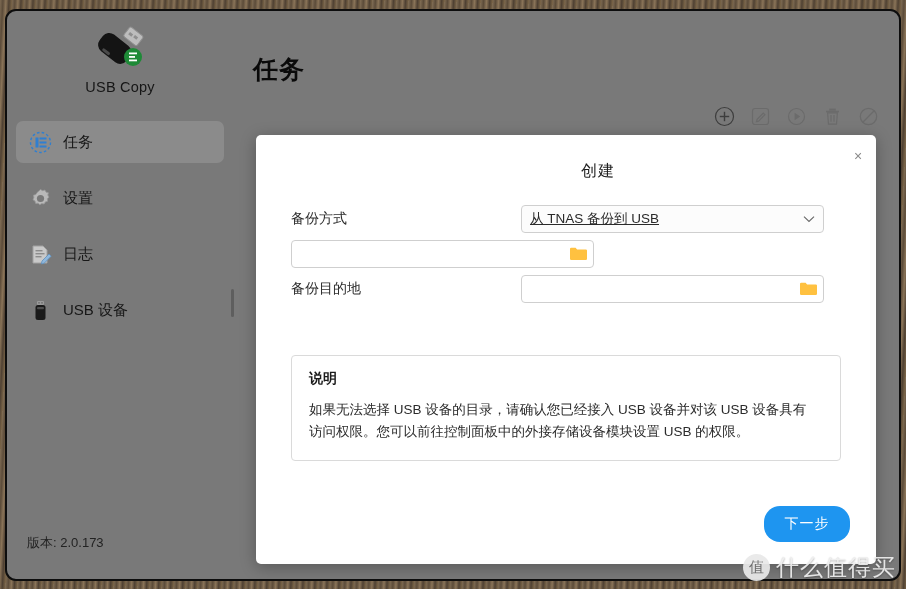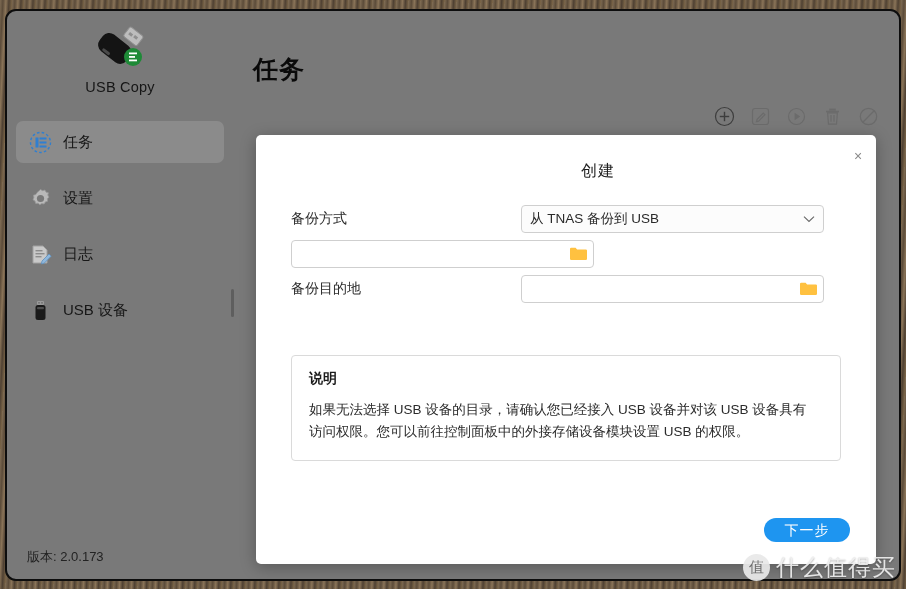--- a/index.html
+++ b/index.html
@@ -107,21 +107,21 @@
     top: 278px;
     width: 3px;
     height: 28px;
     background: #5e5e5e;
     border-radius: 2px;
   }
 
   .version-text {
     position: absolute;
     left: 20px;
-    bottom: 13px;
+    bottom: 27px;
     font-size: 13px;
     color: #232323;
   }
 
   
   #main {
     position: absolute;
     left: 226px;
     top: 0;
     right: 0;
@@ -225,20 +225,21 @@
     align-items: center;
     padding: 0 8px;
     font-size: 13.5px;
     color: #2a2a2a;
     cursor: text;
   }
   .field.select {
     background: #fcfcfc;
     cursor: pointer;
     justify-content: space-between;
+    text-decoration: underline;
   }
   .field-value { white-space: nowrap; }
   .chevron {
     color: #6a6a6a;
     font-size: 12px;
     line-height: 1;
     margin-left: 6px;
   }
   .folder-btn {
     position: absolute;
@@ -276,21 +277,21 @@
   .dialog-footer {
     position: absolute;
     right: 26px;
     bottom: 22px;
   }
   .primary-btn {
     background: #1e95f0;
     color: #ffffff;
     border: none;
     border-radius: 16px;
-    height: 24px;
+    height: 36px;
     min-width: 86px;
     padding: 4px 20px;
     font-size: 14px;
     letter-spacing: 1px;
     cursor: pointer;
     font-family: inherit;
   }
 
   
   #watermark {

